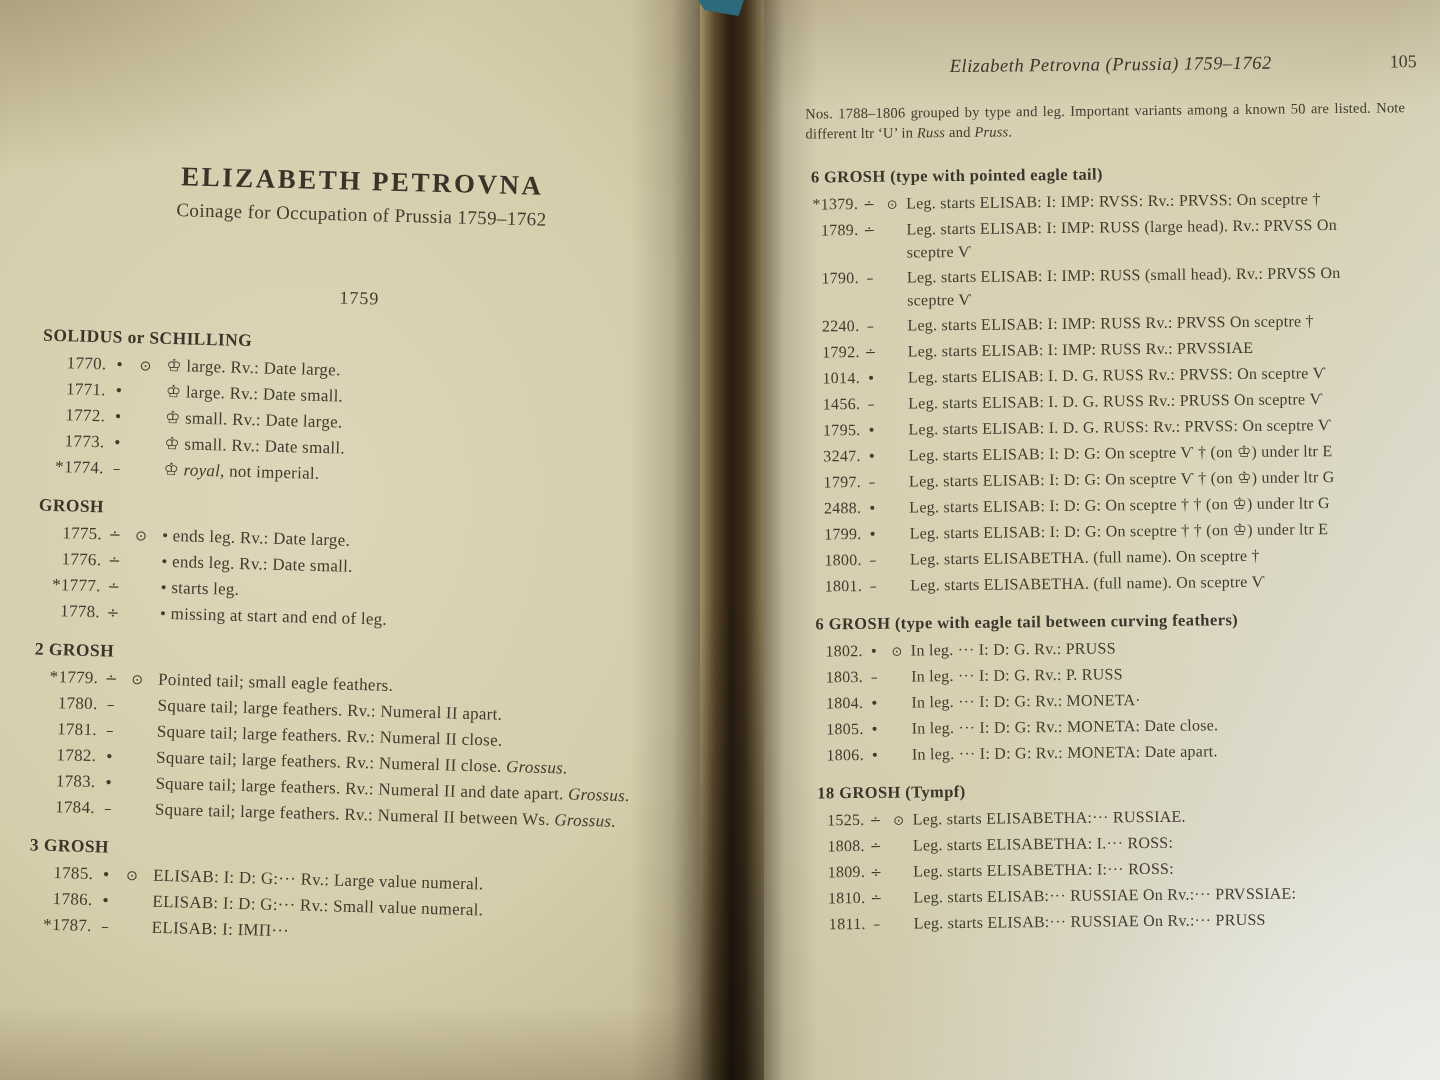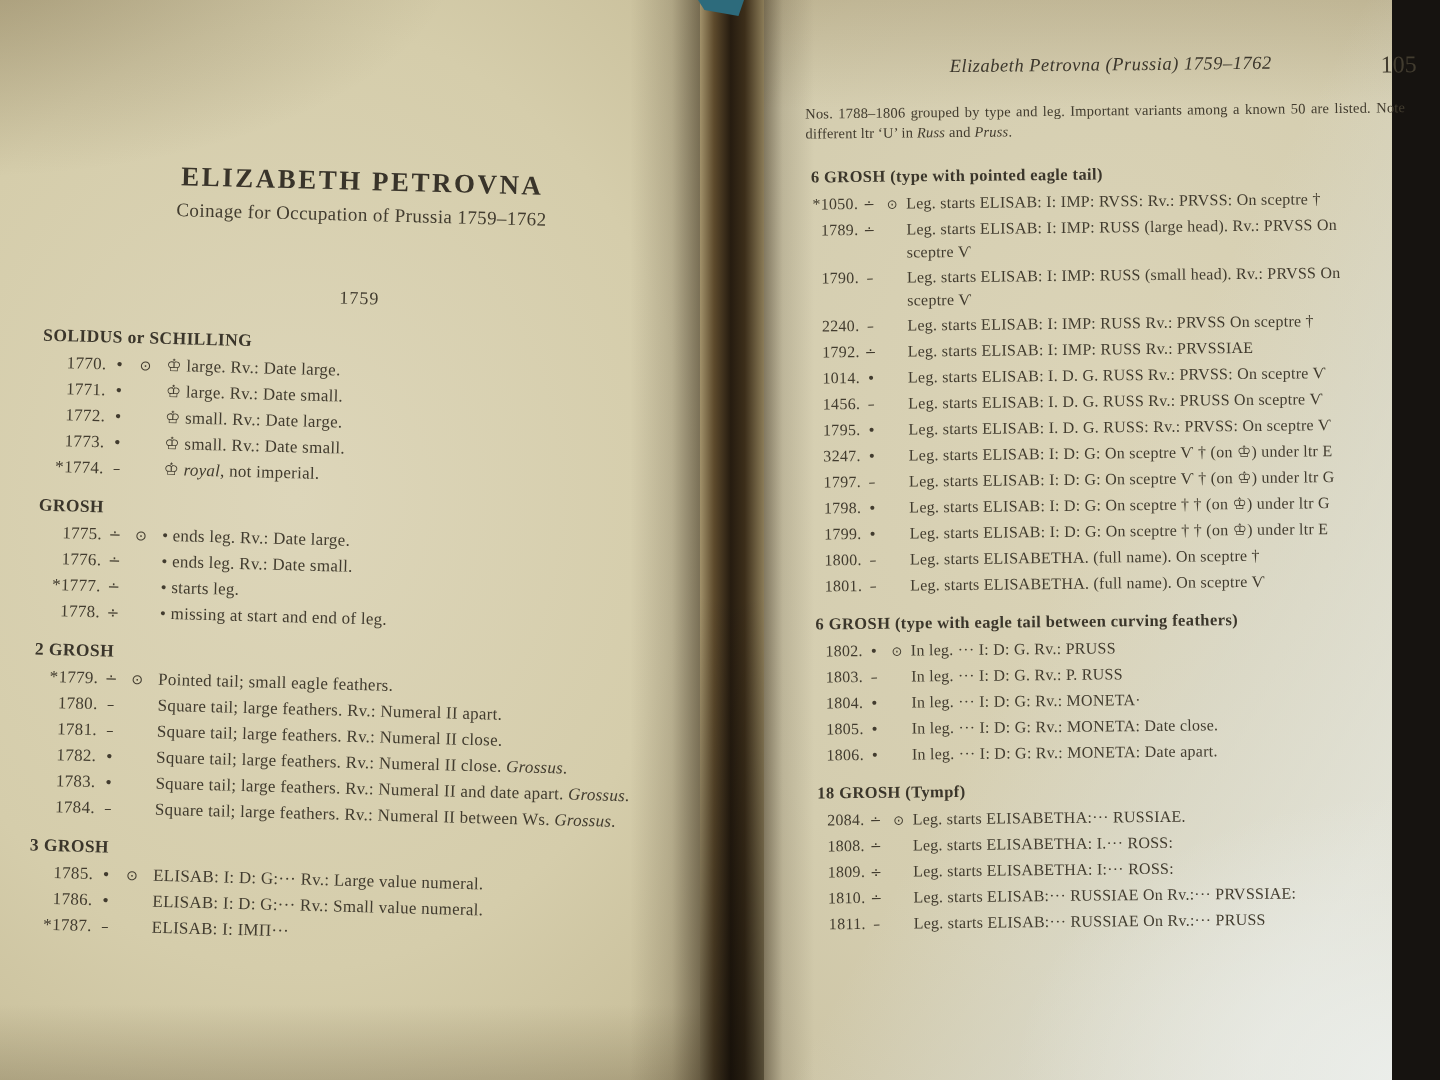--- a/index.html
+++ b/index.html
@@ -13,42 +13,42 @@
       linear-gradient(to top, rgba(70,56,30,.22), rgba(70,56,30,0) 7%),
       radial-gradient(ellipse 720px 860px at 42% 46%, #ddd6ba 0%, #d5cdab 55%, #c6bc97 88%, #b7ab84 100%);}
   
   .gutter{position:absolute;left:700px;top:0;width:64px;height:1080px;
     background:
       linear-gradient(to bottom, rgba(0,0,0,0) 55%, rgba(0,0,0,.38) 100%),
       linear-gradient(to right, #a1916a 0%, #5d4a2c 22%, #261c10 48%, #3c2e1a 70%, #8b7c58 100%);}
   .gap-teal{position:absolute;left:698px;top:0;width:46px;height:16px;
     background:#2d6b7c;clip-path:polygon(0 0,100% 0,88% 100%,14% 62%);}
   
-  .page-right{position:absolute;left:764px;top:0;width:628px;height:1080px;
+  .page-right{position:absolute;left:764px;top:0;width:676px;height:1080px;
     background:
       radial-gradient(ellipse 640px 460px at 103% 100%, rgba(236,239,236,.95), rgba(236,239,236,0) 62%),
       linear-gradient(118deg, rgba(223,226,220,0) 50%, rgba(223,226,220,.45) 68%, rgba(231,234,230,.7) 88%),
       linear-gradient(to right, rgba(48,36,18,.5) 0%, rgba(48,36,18,.15) 3%, rgba(48,36,18,0) 8%),
       linear-gradient(to bottom, rgba(140,122,82,.28), rgba(140,122,82,0) 10%),
       radial-gradient(ellipse 700px 900px at 55% 40%, #dbd4b8 0%, #d4cdaf 60%, #c9c0a0 100%);}
   
   .lp-content{position:absolute;left:0;top:0;width:690px;padding:158px 0 0 52px;
     transform:rotate(1.5deg);transform-origin:60px 0;}
   .lp-title{width:630px;text-align:center;font-size:27px;font-weight:bold;
     letter-spacing:2.5px;color:#39342a;}
   .lp-subtitle{width:630px;text-align:center;font-size:19px;margin-top:7px;letter-spacing:.4px;}
   .lp-year{width:630px;text-align:center;font-size:18px;margin-top:62px;letter-spacing:1px;}
   .lp-sections{margin-top:24px;}
   
   .rp-content{position:absolute;left:0;top:0;width:676px;padding:58px 0 0 40px;
     transform:rotate(-0.6deg);transform-origin:0 0;}
   .rp-headrow{position:relative;width:612px;height:26px;}
   .rp-runhead{position:absolute;left:130px;right:130px;text-align:center;
     font-style:italic;font-size:18.5px;letter-spacing:.5px;color:#3c372c;}
-  .rp-pagenum{position:absolute;right:0;top:0;font-size:24px;}
+  .rp-pagenum{position:absolute;right:0;top:0;font-size:18px;}
   .rp-note{width:600px;margin-top:20px;font-size:14.5px;line-height:20px;
     letter-spacing:.2px;text-align:justify;}
   .rp-sections{margin-top:24px;}
   
   .sec-heading{font-weight:bold;letter-spacing:.4px;color:#3b362b;}
   .page-left .sec-heading{font-size:17.5px;margin:15px 0 4px 0;}
   .page-right .sec-heading{font-size:16.5px;margin:16px 0 5px 5px;}
   .row{display:flex;align-items:baseline;}
   .page-left .row{font-size:17px;line-height:26px;}
   .page-right .row{font-size:16px;line-height:23px;margin-bottom:2px;}
@@ -199,21 +199,21 @@
   <div class="page-right">
     <div class="rp-content">
       <div class="rp-headrow">
         <div class="rp-runhead">Elizabeth Petrovna (Prussia) 1759–1762</div>
         <div class="rp-pagenum">105</div>
       </div>
       <div class="rp-note"><span>Nos. 1788–1806 grouped by type and leg. Important variants among a known 50 are listed. Note different ltr ‘U’ in </span><span class="it">Russ</span><span> and </span><span class="it">Pruss</span><span>.</span></div>
       <div class="rp-sections">
           <div class="sec-heading">6 GROSH (type with pointed eagle tail)</div>
           <div class="row">
-            <span class="num">*1050.</span>
+            <span class="num">*1379.</span>
             <span class="rar">∸</span>
             <span class="plt">⊙</span>
             <span class="dsc">Leg. starts ELISAB: I: IMP: RVSS: Rv.: PRVSS: On sceptre †</span>
           </div>
           <div class="row">
             <span class="num">1789.</span>
             <span class="rar">∸</span>
             <span class="plt"></span>
             <span class="dsc">Leg. starts ELISAB: I: IMP: RUSS (large head). Rv.: PRVSS On sceptre Ѵ</span>
           </div>
@@ -259,21 +259,21 @@
             <span class="plt"></span>
             <span class="dsc">Leg. starts ELISAB: I: D: G: On sceptre Ѵ † (on ♔) under ltr E</span>
           </div>
           <div class="row">
             <span class="num">1797.</span>
             <span class="rar">–</span>
             <span class="plt"></span>
             <span class="dsc">Leg. starts ELISAB: I: D: G: On sceptre Ѵ † (on ♔) under ltr G</span>
           </div>
           <div class="row">
-            <span class="num">1798.</span>
+            <span class="num">2488.</span>
             <span class="rar">•</span>
             <span class="plt"></span>
             <span class="dsc">Leg. starts ELISAB: I: D: G: On sceptre † † (on ♔) under ltr G</span>
           </div>
           <div class="row">
             <span class="num">1799.</span>
             <span class="rar">•</span>
             <span class="plt"></span>
             <span class="dsc">Leg. starts ELISAB: I: D: G: On sceptre † † (on ♔) under ltr E</span>
           </div>
@@ -315,21 +315,21 @@
             <span class="dsc">In leg. ··· I: D: G: Rv.: MONETA: Date close.</span>
           </div>
           <div class="row">
             <span class="num">1806.</span>
             <span class="rar">•</span>
             <span class="plt"></span>
             <span class="dsc">In leg. ··· I: D: G: Rv.: MONETA: Date apart.</span>
           </div>
           <div class="sec-heading">18 GROSH (Tympf)</div>
           <div class="row">
-            <span class="num">2084.</span>
+            <span class="num">1525.</span>
             <span class="rar">∸</span>
             <span class="plt">⊙</span>
             <span class="dsc">Leg. starts ELISABETHA:··· RUSSIAE.</span>
           </div>
           <div class="row">
             <span class="num">1808.</span>
             <span class="rar">∸</span>
             <span class="plt"></span>
             <span class="dsc">Leg. starts ELISABETHA: I.··· ROSS:</span>
           </div>

